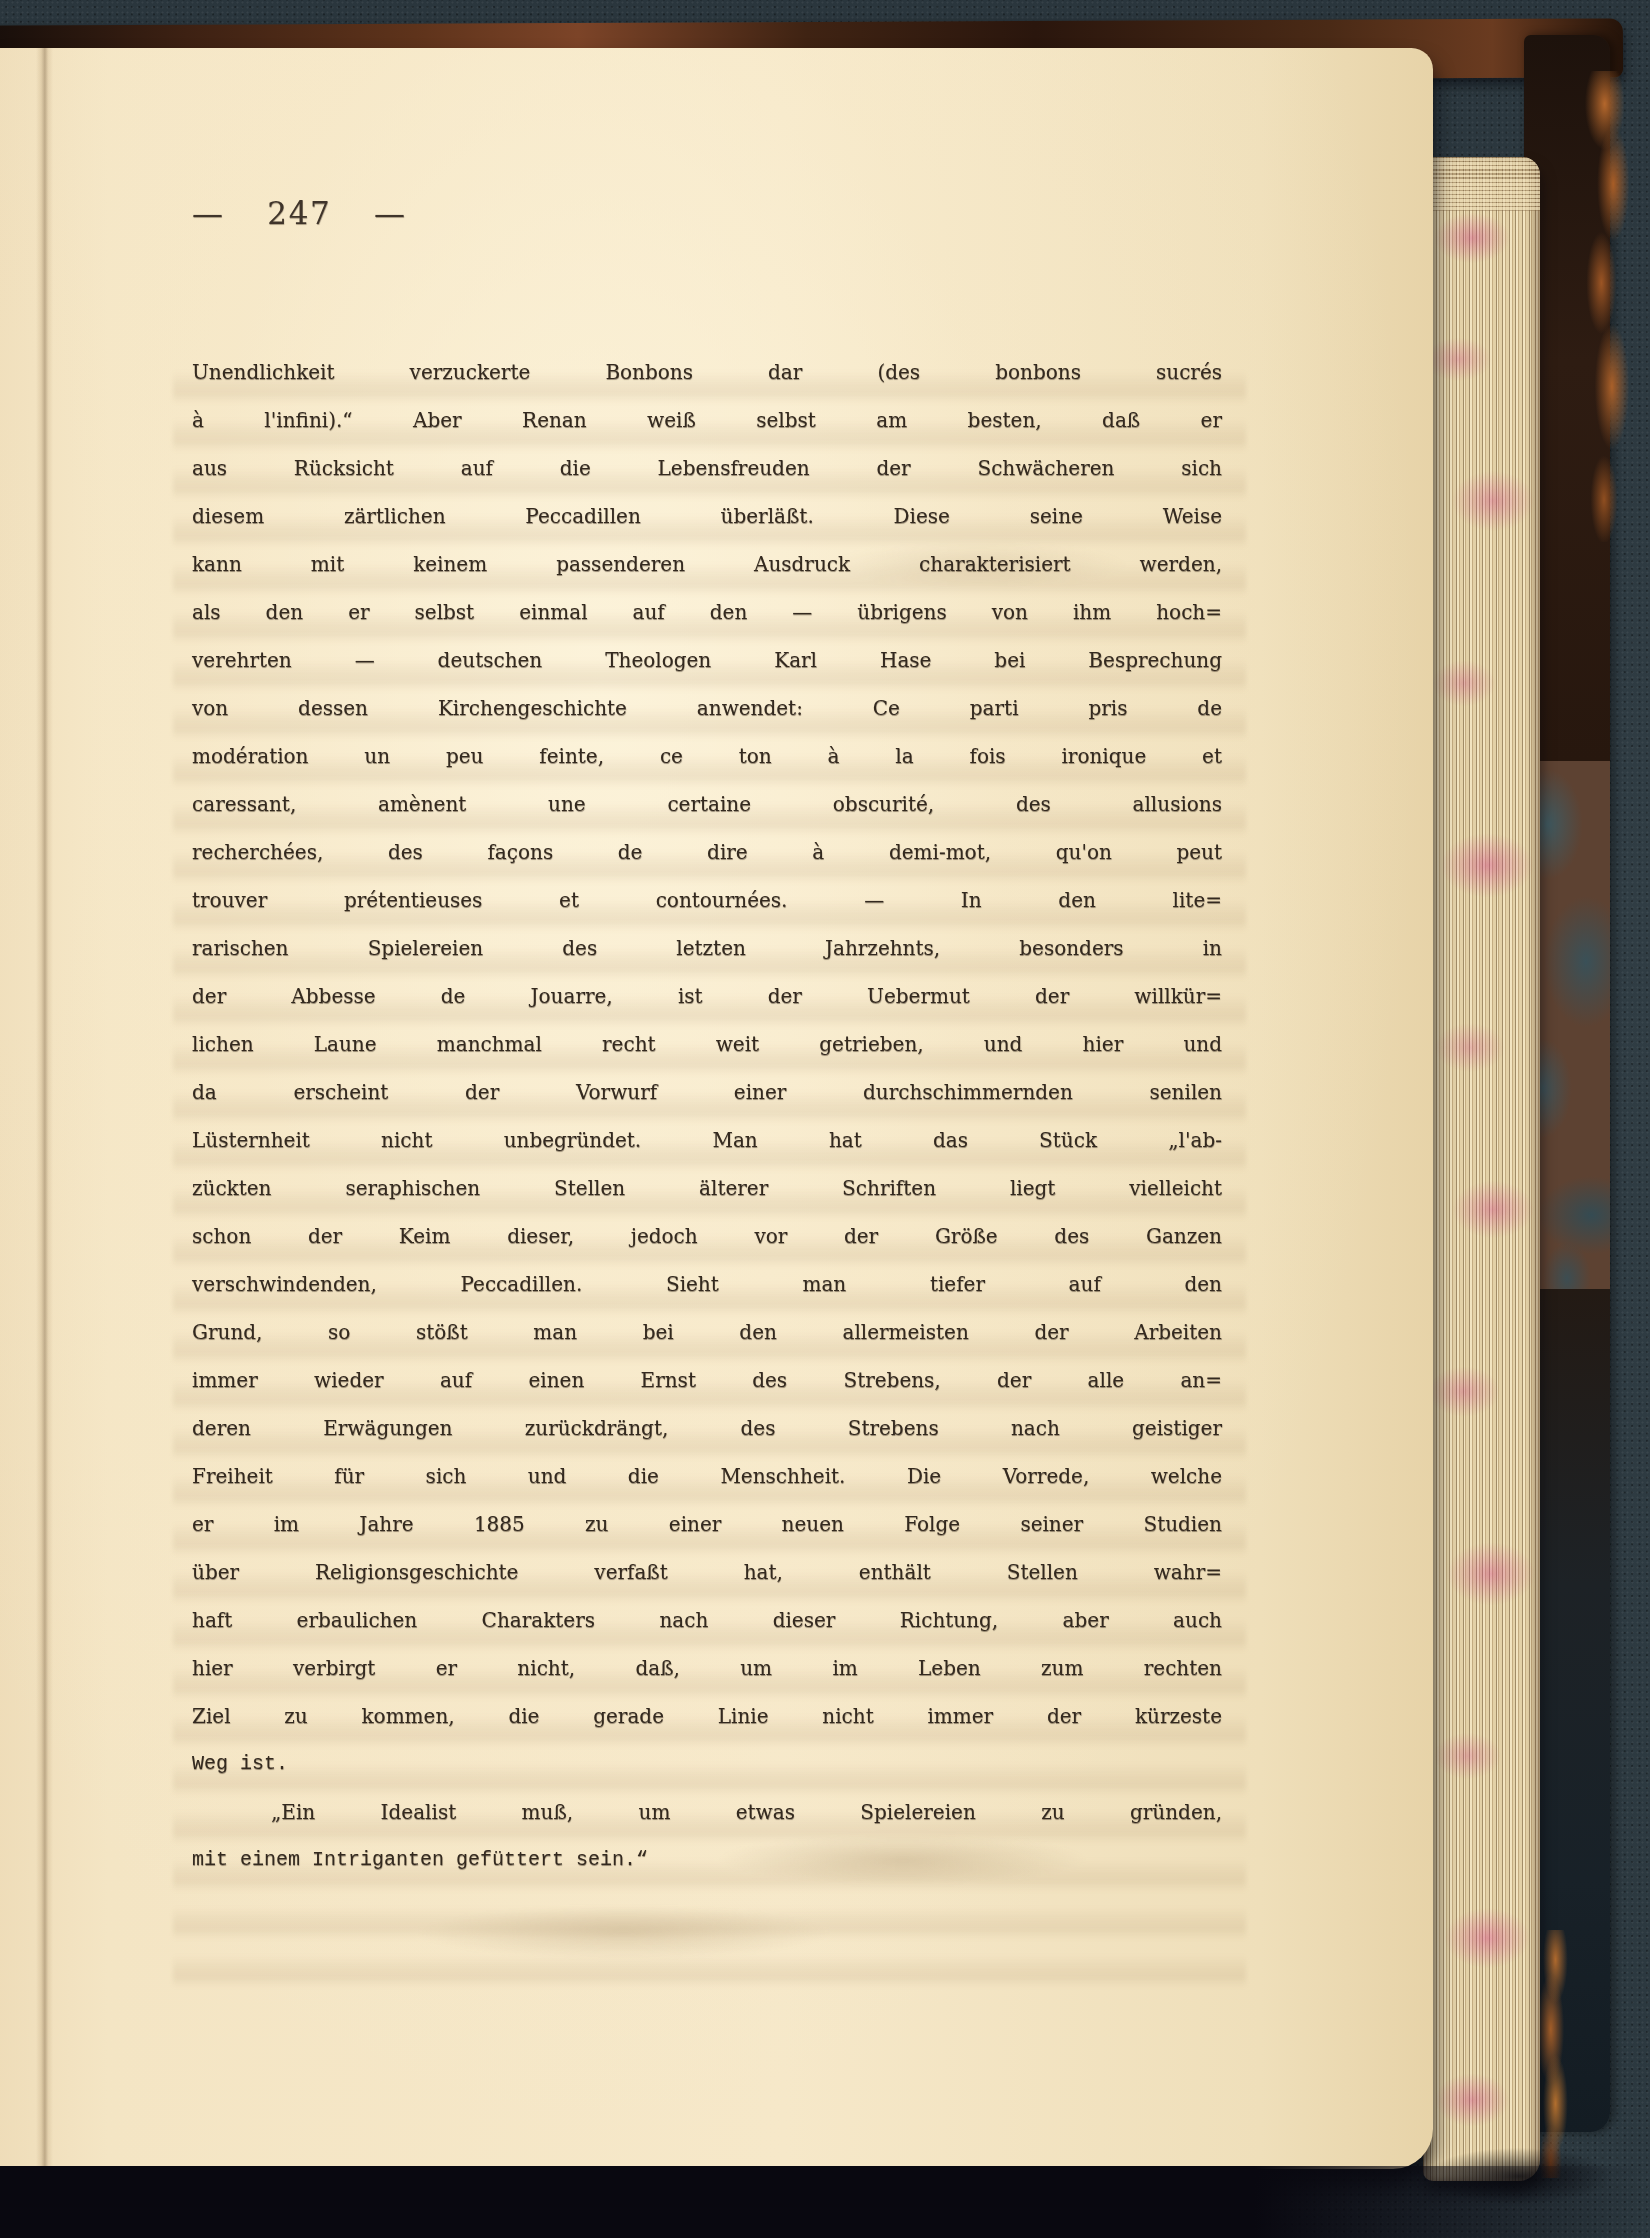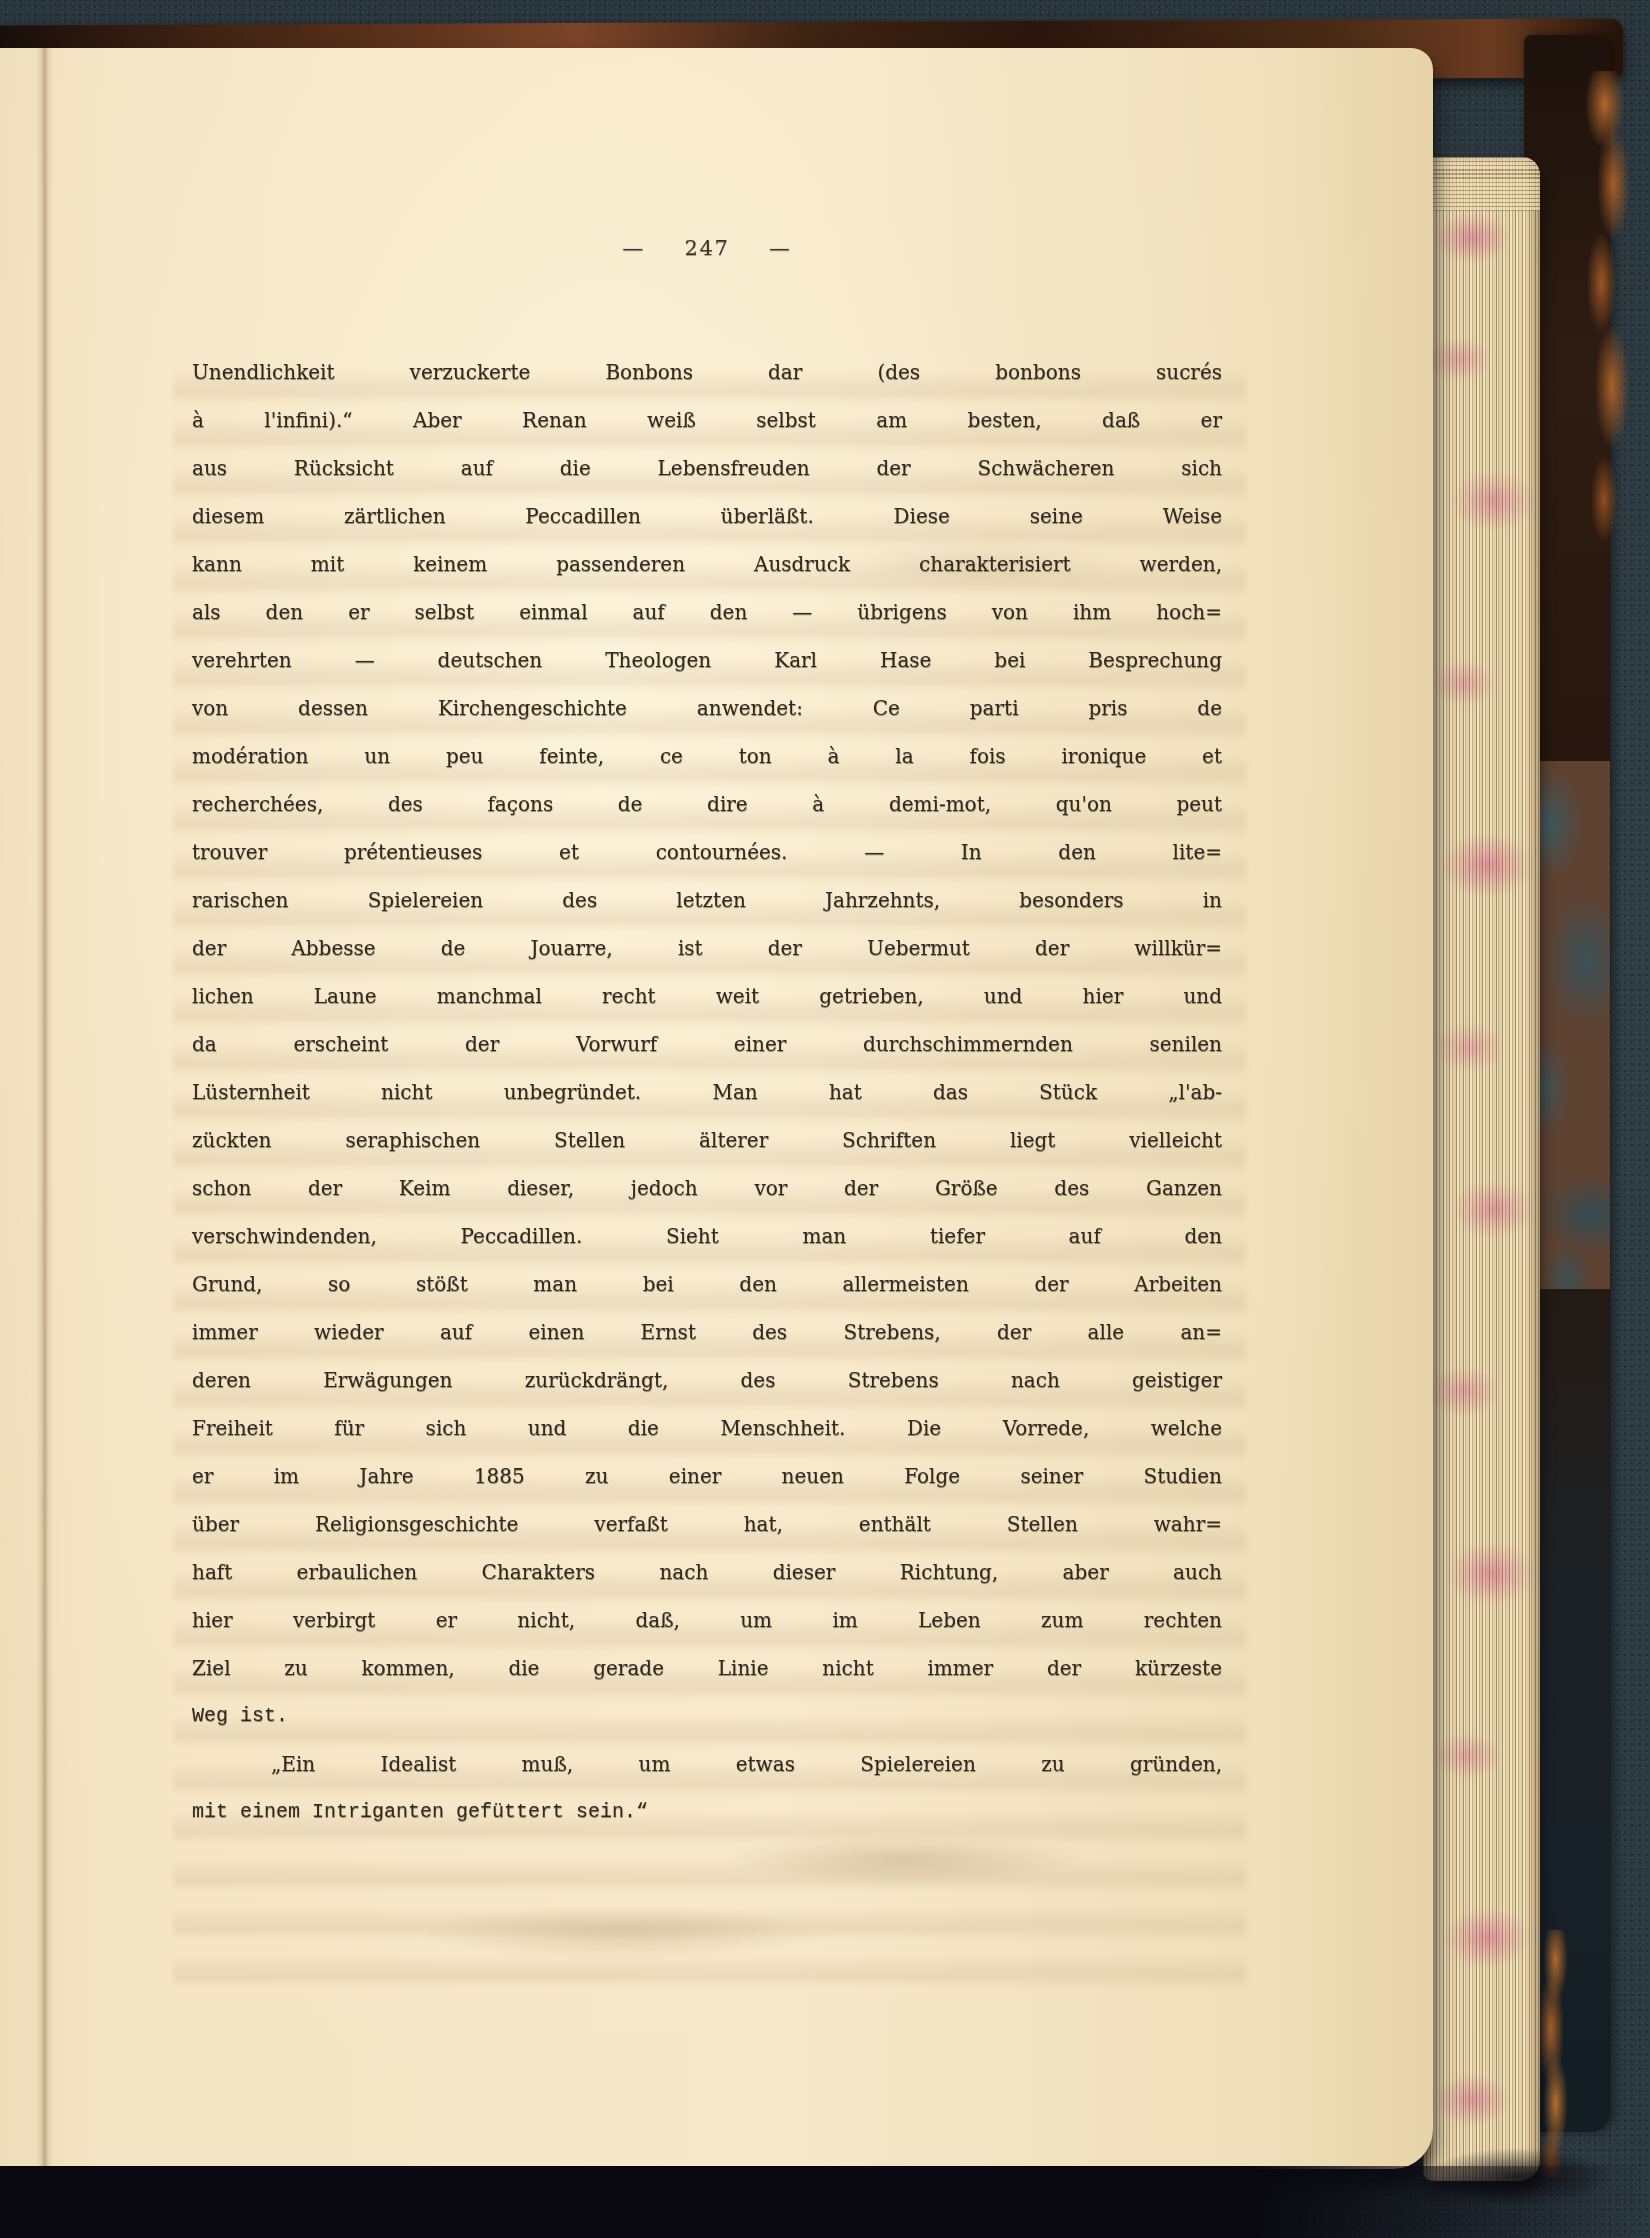--- a/index.html
+++ b/index.html
@@ -123,24 +123,23 @@
     position:absolute;left:0;top:2166px;width:1651px;height:73px;
     background:linear-gradient(90deg,#090810 0%,#090810 76%, rgba(9,8,16,0.45) 90%, rgba(9,8,16,0) 100%);
   }
   .br-shadow{
     position:absolute;left:1395px;top:2143px;width:248px;height:83px;
     background:radial-gradient(ellipse 124px 38px at 50% 40%, rgba(5,5,10,0.8), transparent 75%);
   }
   
   .page-header{
     position:absolute;left:192px;top:195px;width:1030px;
-    text-align:center;font-size:21px;color:#3f342a;
+    text-align:left;font-size:31px;color:#3f342a;
     word-spacing:31px;letter-spacing:1.7px;
     text-shadow:0.3px 0.5px 0.7px rgba(60,45,30,0.4);
-    margin-top:41px;
   }
   .text-block{
     position:absolute;left:192px;top:348px;width:1030px;
     font-size:20px;line-height:48px;color:#33291f;
     text-shadow:0.3px 0.5px 0.7px rgba(55,42,28,0.5);
   }
   .ln{height:48px;text-align:justify;text-align-last:justify;}
   .ln.end{text-align-last:left;font-family:Liberation Mono, monospace;}
   .ln.ind{text-indent:79px;}
 </style>
@@ -173,20 +172,21 @@
   <div class="text-block">
     <div class="ln">Unendlichkeit verzuckerte Bonbons dar (des bonbons sucrés</div>
     <div class="ln">à l'infini).“ Aber Renan weiß selbst am besten, daß er</div>
     <div class="ln">aus Rücksicht auf die Lebensfreuden der Schwächeren sich</div>
     <div class="ln">diesem zärtlichen Peccadillen überläßt. Diese seine Weise</div>
     <div class="ln">kann mit keinem passenderen Ausdruck charakterisiert werden,</div>
     <div class="ln">als den er selbst einmal auf den — übrigens von ihm hoch=</div>
     <div class="ln">verehrten — deutschen Theologen Karl Hase bei Besprechung</div>
     <div class="ln">von dessen Kirchengeschichte anwendet: Ce parti pris de</div>
     <div class="ln">modération un peu feinte, ce ton à la fois ironique et</div>
+    <div class="ln">caressant, amènent une certaine obscurité, des allusions</div>
     <div class="ln">recherchées, des façons de dire à demi-mot, qu'on peut</div>
     <div class="ln">trouver prétentieuses et contournées. — In den lite=</div>
     <div class="ln">rarischen Spielereien des letzten Jahrzehnts, besonders in</div>
     <div class="ln">der Abbesse de Jouarre, ist der Uebermut der willkür=</div>
     <div class="ln">lichen Laune manchmal recht weit getrieben, und hier und</div>
     <div class="ln">da erscheint der Vorwurf einer durchschimmernden senilen</div>
     <div class="ln">Lüsternheit nicht unbegründet. Man hat das Stück „l'ab-</div>
     <div class="ln">zückten seraphischen Stellen älterer Schriften liegt vielleicht</div>
     <div class="ln">schon der Keim dieser, jedoch vor der Größe des Ganzen</div>
     <div class="ln">verschwindenden, Peccadillen. Sieht man tiefer auf den</div>

